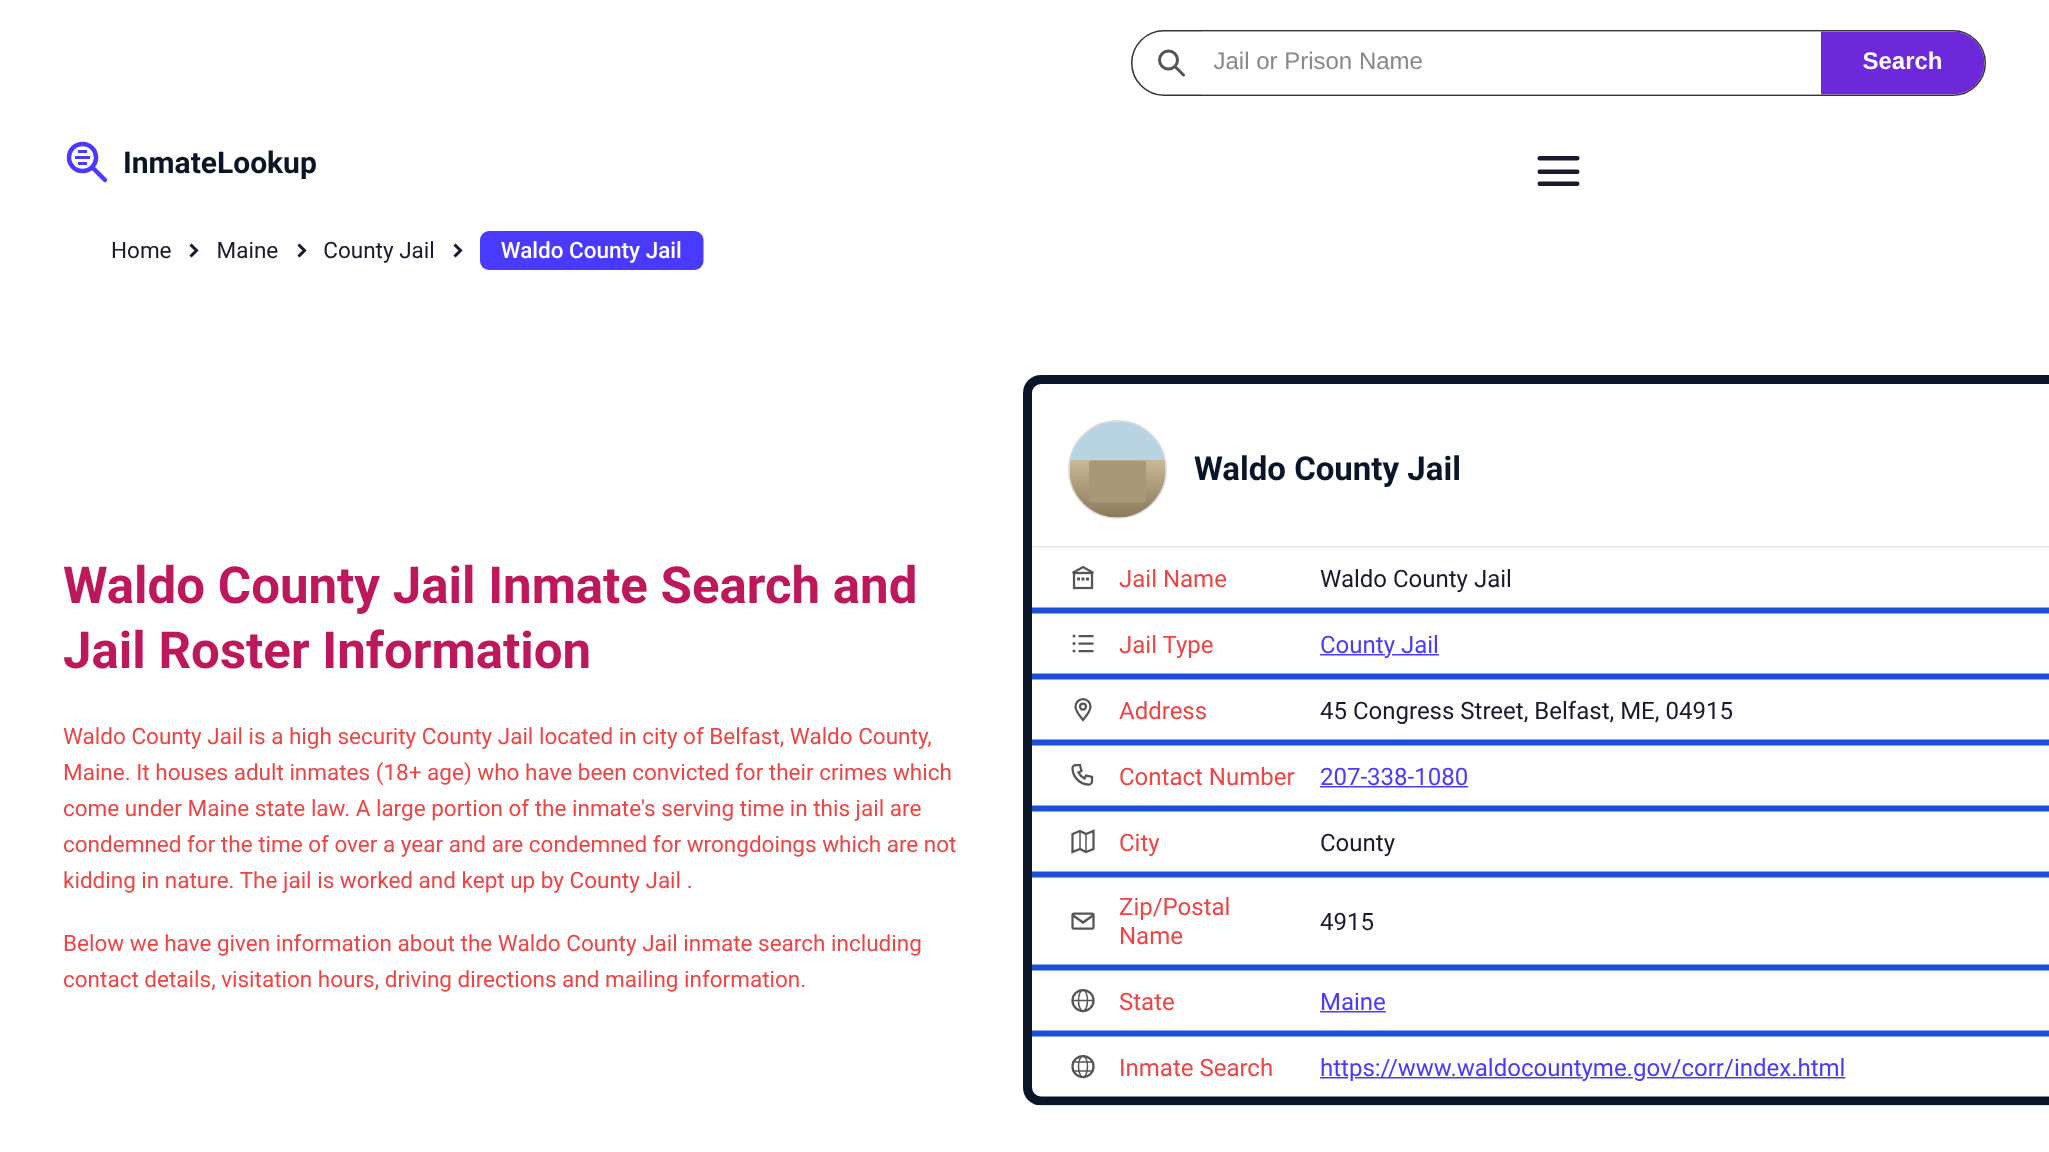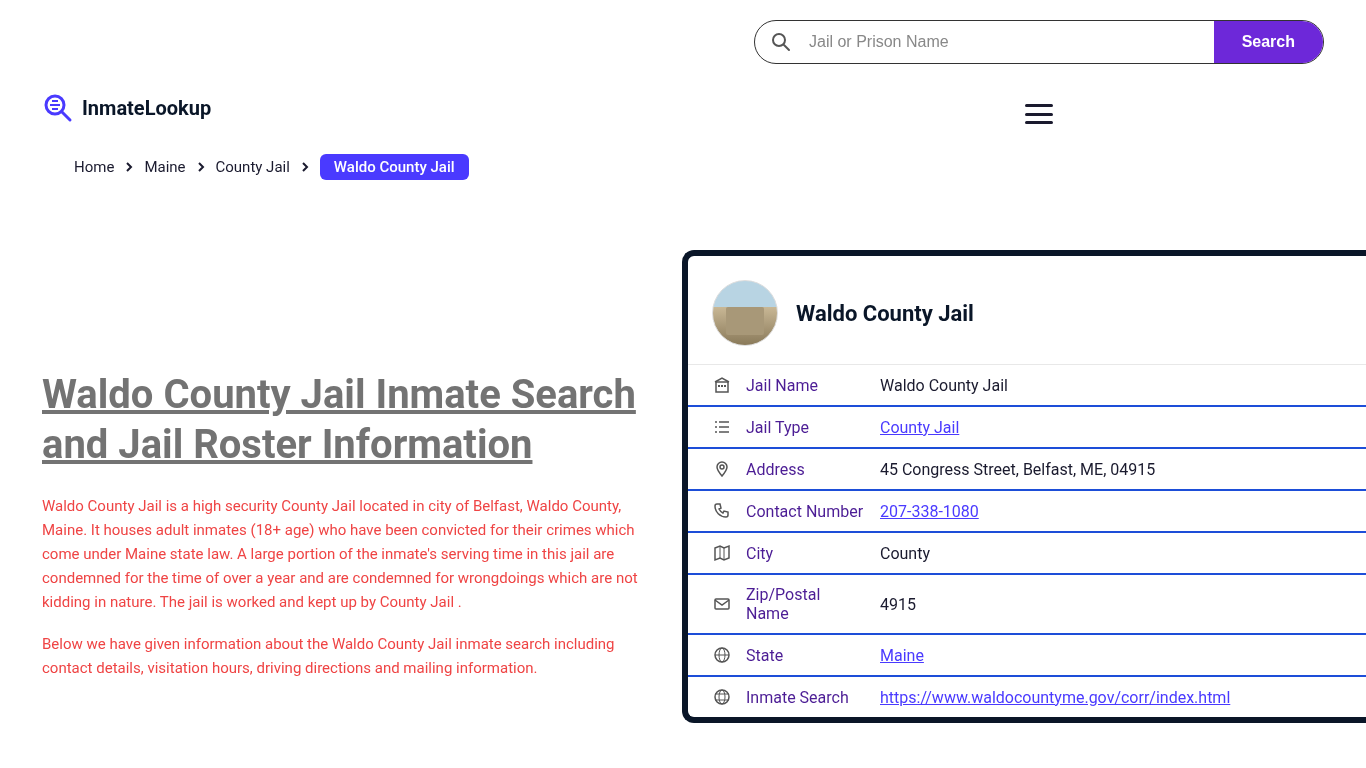--- a/index.html
+++ b/index.html
@@ -15,32 +15,32 @@
     .search-input::placeholder { color: #888; }
     .search-btn { background: #6d28d9; color: #fff; border: none; padding: 12px 28px; font-size: 16px; font-weight: 600; cursor: pointer; }
     .menu-btn { width: 28px; height: 20px; display: flex; flex-direction: column; justify-content: space-between; cursor: pointer; }
     .menu-btn span { display: block; height: 3px; background: #1a1a2e; border-radius: 2px; }
     .breadcrumb { display: flex; align-items: center; gap: 10px; padding: 10px 54px 10px; font-size: 15px; margin-left: 20px; }
     .breadcrumb a { color: #1a1a2e; text-decoration: none; }
     .breadcrumb .chevron { color: #1a1a2e; font-weight: bold; }
     .breadcrumb .current { background: #4a3aff; color: #fff; padding: 4px 14px; border-radius: 6px; font-weight: 500; }
     .main { display: flex; gap: 40px; padding: 60px 0 0 42px; }
     .left-col { flex: 0 0 600px; padding-top: 120px; }
-    .page-title { font-size: 40px; font-weight: 700; color: #737373; line-height: 1.25; margin-bottom: 24px; text-decoration: underline; }
+    .page-title { font-size: 34px; font-weight: 700; color: #be185d; line-height: 1.25; margin-bottom: 24px; }
     .desc { font-size: 15px; color: #ef4444; line-height: 1.6; margin-bottom: 18px; }
     .right-col { flex: 1; }
     .card { background: #fff; border: 6px solid #0a1628; border-right: none; border-top-left-radius: 12px; border-bottom-left-radius: 12px; padding: 0; overflow: hidden; }
     .card-header { display: flex; align-items: center; gap: 18px; padding: 24px 24px 18px; }
     .card-avatar { width: 66px; height: 66px; border-radius: 50%; border: 1px solid #ddd; background: linear-gradient(to bottom, #b8d4e3 40%, #c9b896 40%, #8a7a5a 100%); position: relative; overflow: hidden; }
     .card-avatar::after { content: ''; position: absolute; bottom: 10px; left: 50%; transform: translateX(-50%); width: 38px; height: 28px; background: #a89878; border-radius: 2px; }
     .card-title { font-size: 22px; font-weight: 700; color: #0a1628; }
-    .info-row { display: flex; align-items: center; gap: 14px; padding: 10px 24px; border-top: 2px solid #1d4ed8; }
+    .info-row { display: flex; align-items: center; gap: 14px; padding: 10px 24px; border-top: 4px solid #1d4ed8; }
     .info-row:first-of-type { border-top: 1px solid #e8e8e8; }
     .info-icon { width: 20px; height: 20px; flex-shrink: 0; display: flex; align-items: center; justify-content: center; color: #666; }
-    .info-label { width: 120px; flex-shrink: 0; font-size: 16px; color: #4c1d95; }
+    .info-label { width: 120px; flex-shrink: 0; font-size: 16px; color: #ef4444; }
     .info-value { font-size: 16px; color: #1a1a2e; }
     .info-value.link { color: #4a3aff; text-decoration: underline; cursor: pointer; }
     svg { display: block; }
   </style>
 </head>
 <body>
 
 <div class="header">
   <div class="logo">
     <span class="logo-icon">

